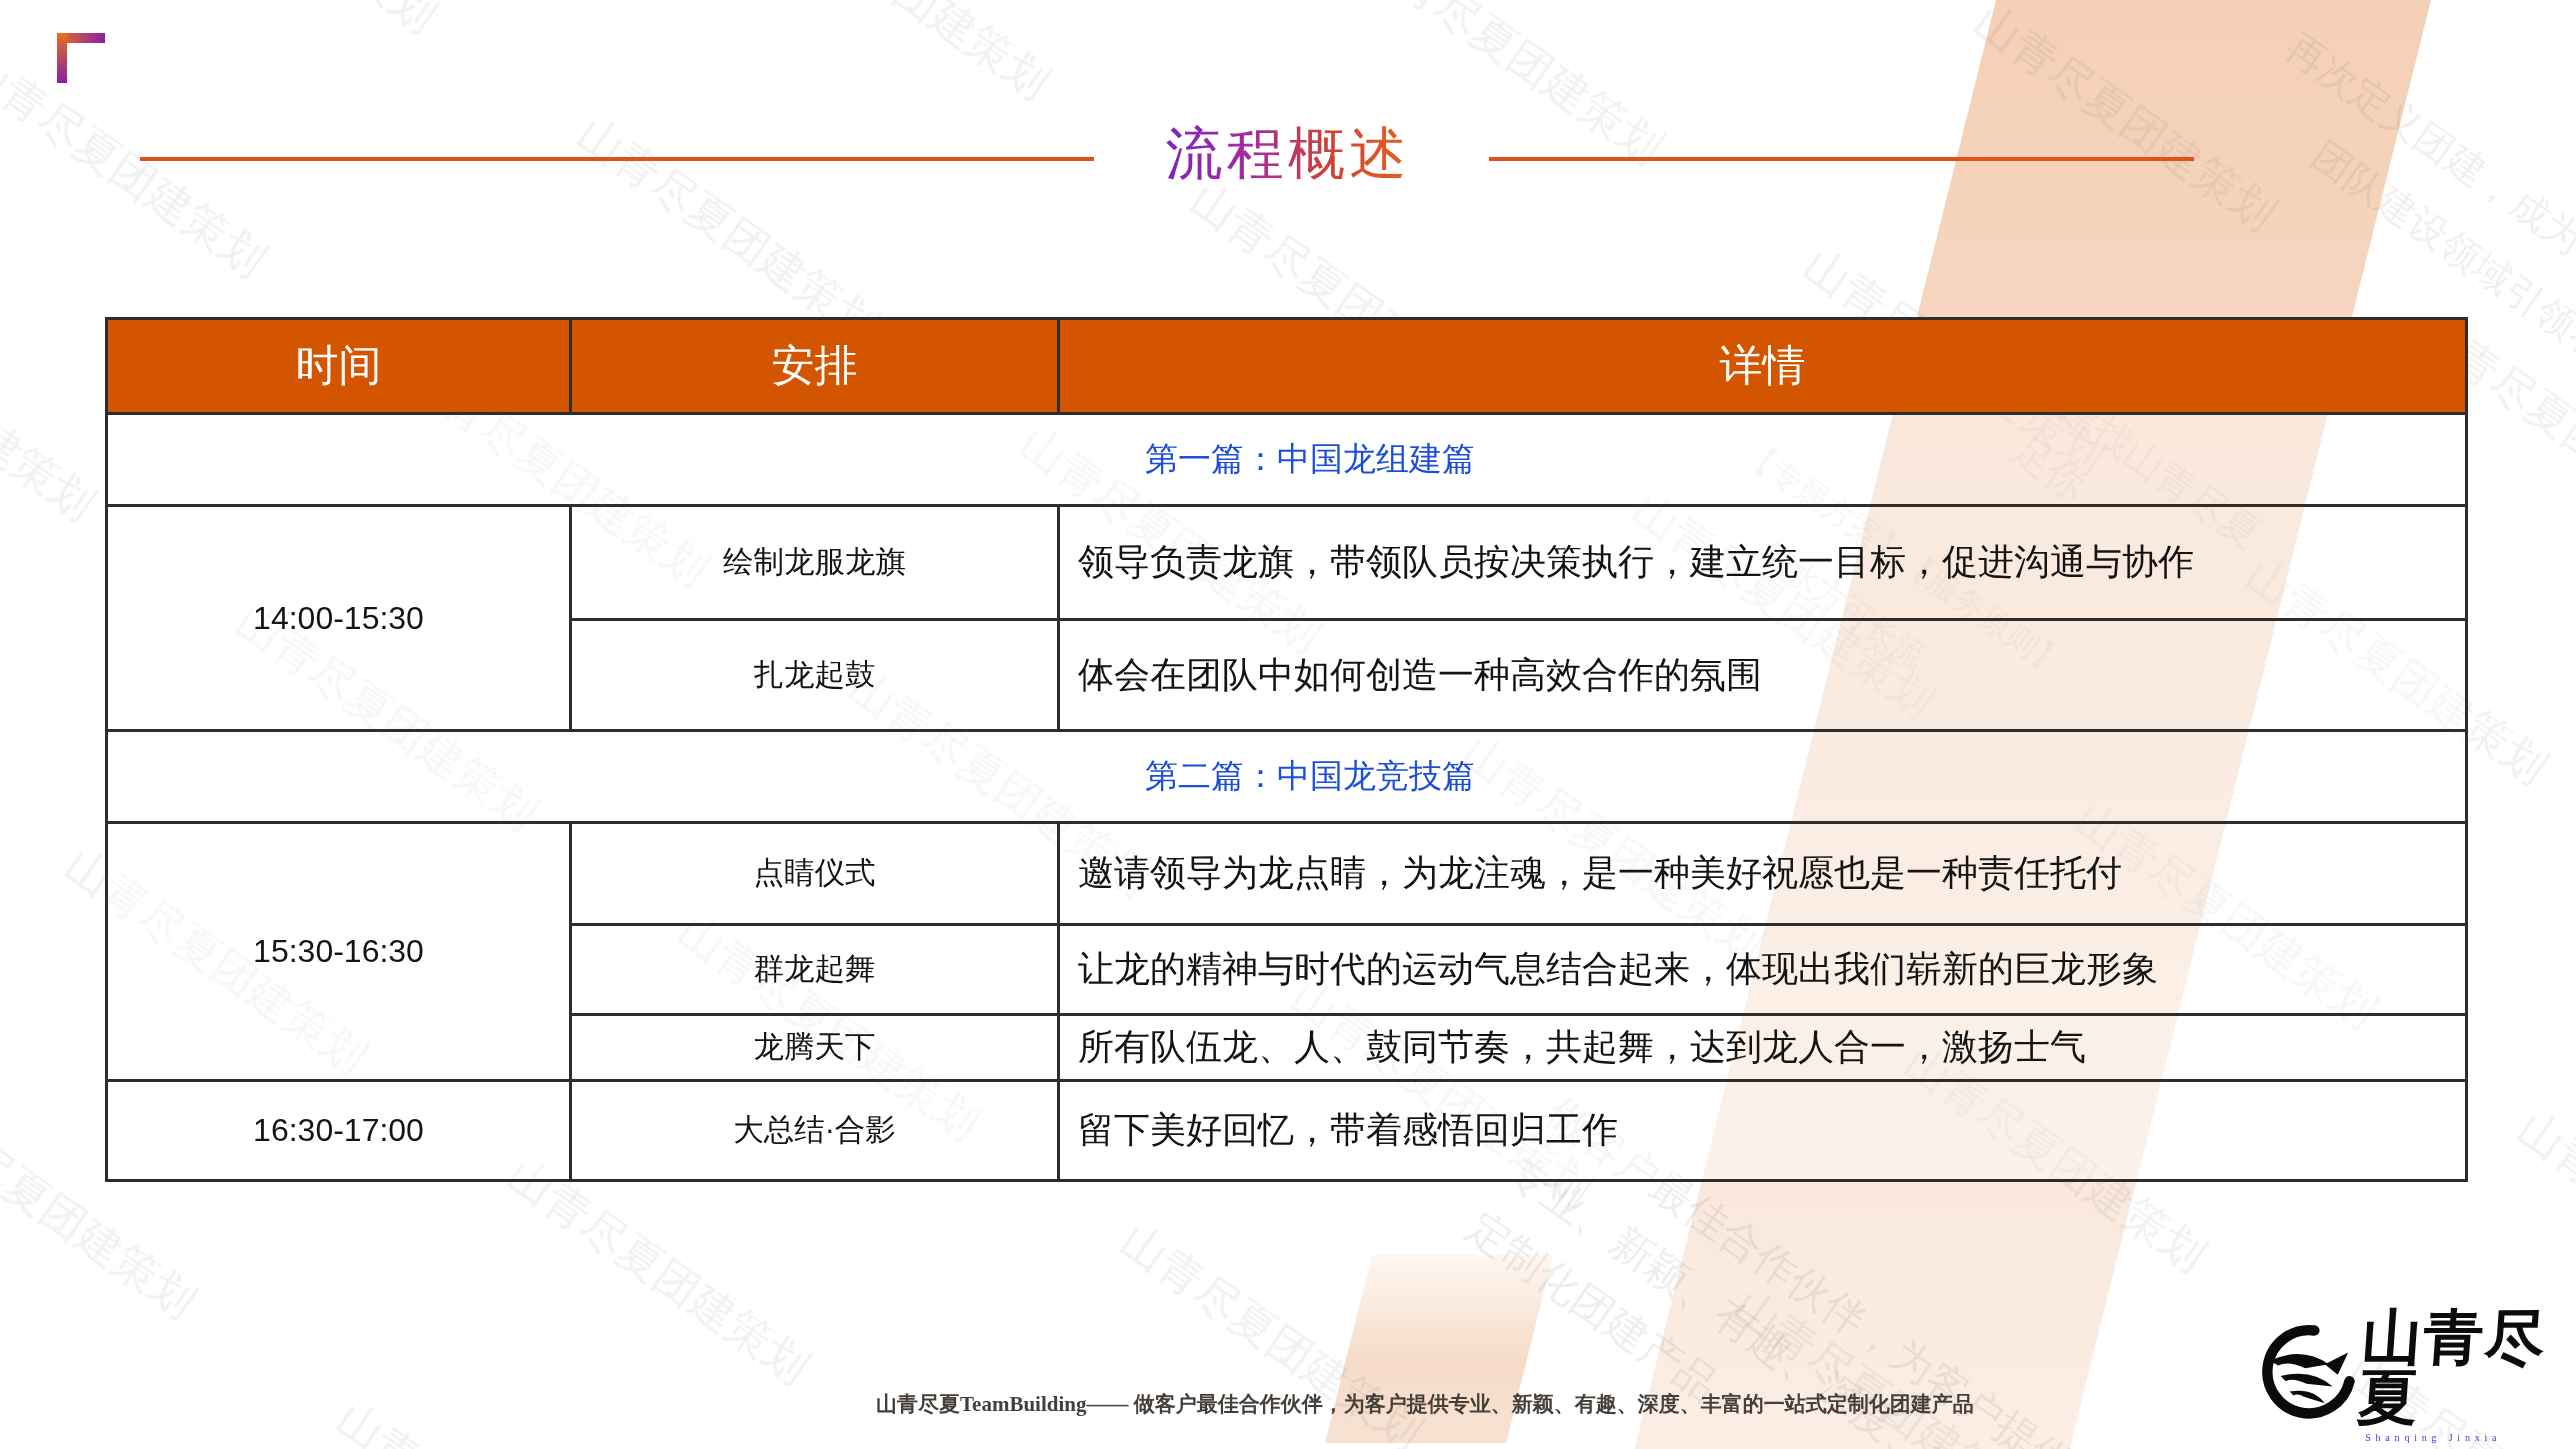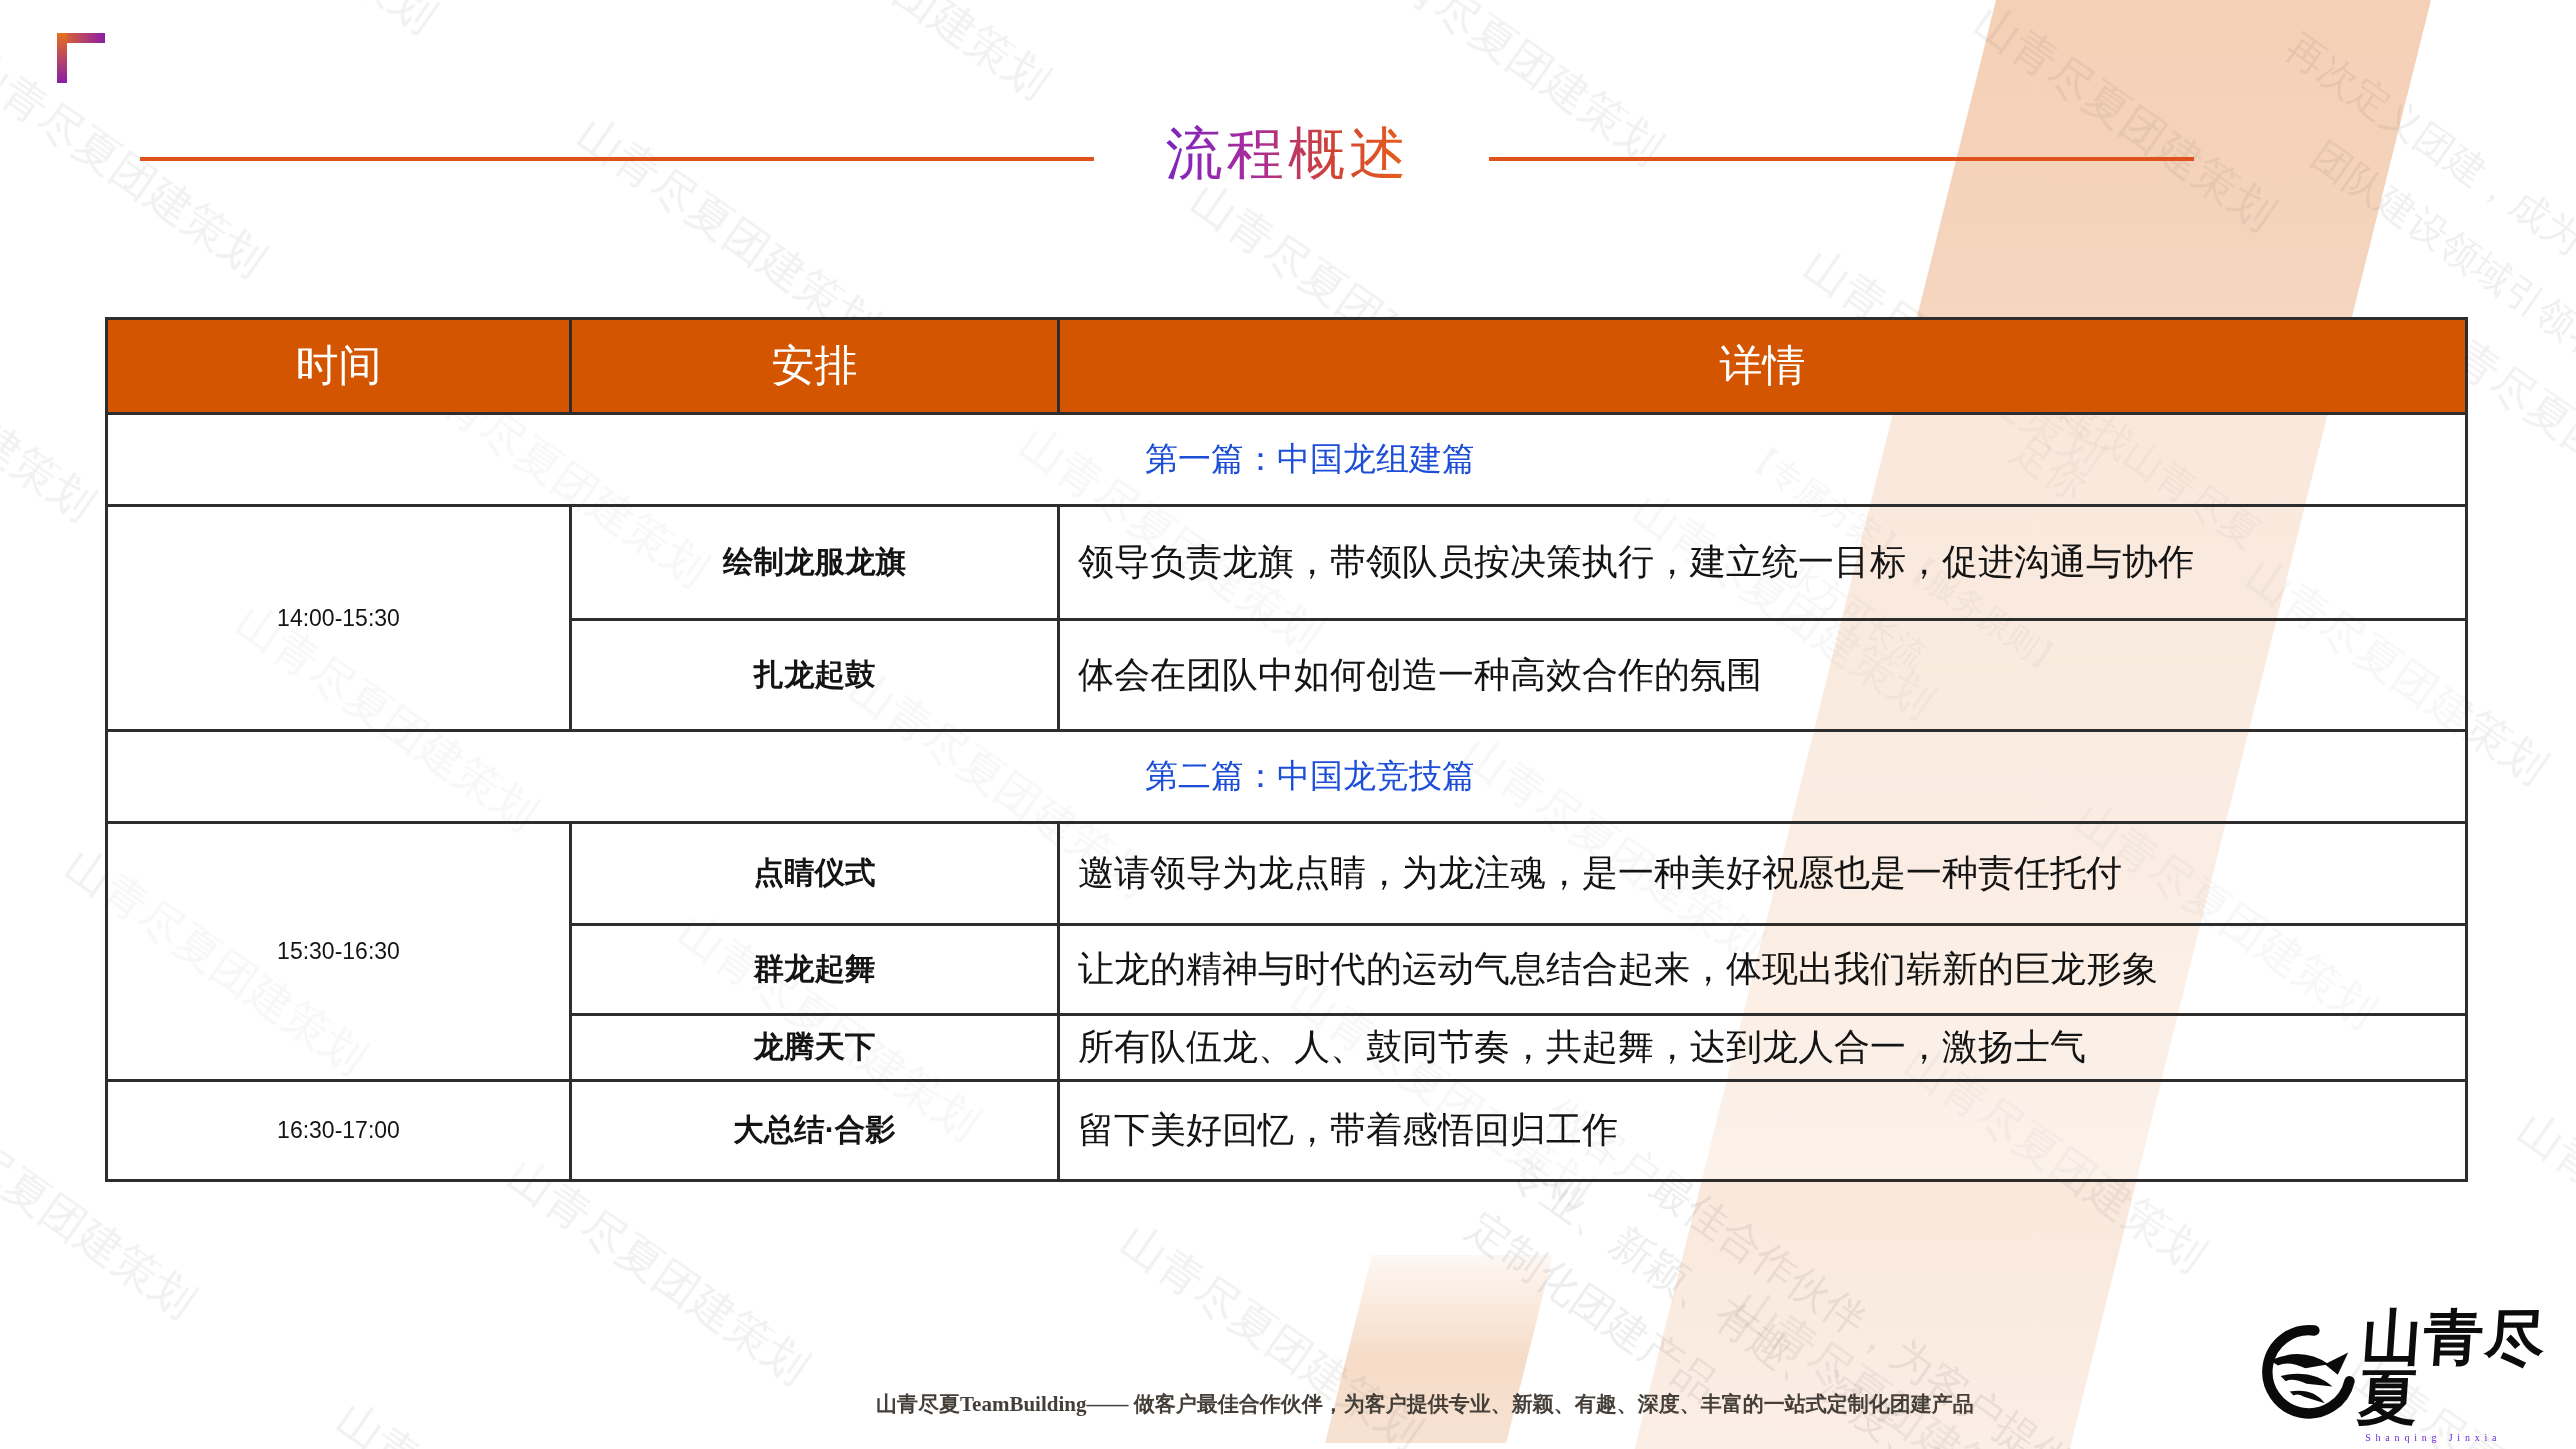--- a/index.html
+++ b/index.html
@@ -35,22 +35,22 @@
   .title-line.left{left:140px;width:954px;}
   .title-line.right{left:1489px;width:705px;}
 
   
   table.schedule{position:absolute;left:105px;top:317px;width:2363px;height:862px;
     border-collapse:collapse;table-layout:fixed;}
   .schedule th,.schedule td{border:3.5px solid #2d2d2d;text-align:center;vertical-align:middle;
     color:#141414;background:rgba(255,255,255,0.42);}
   .schedule th{background:#d45500;color:#ffffff;font-size:43px;font-weight:400;}
   .schedule td.section{color:#1d4ed8;font-size:33px;padding-left:48px;}
-  .schedule td.time{font-size:23px;}
-  .schedule td.act{font-size:30.5px;font-weight:bold;}
+  .schedule td.time{font-size:32px;}
+  .schedule td.act{font-size:30.5px;}
   .schedule td.detail{font-size:36px;text-align:left;padding:0 18px;}
 
   
   .footer{position:absolute;left:876px;top:1390px;width:1059px;text-align:center;
     white-space:nowrap;font-family:"Liberation Serif","DejaVu Serif",serif;
     font-weight:700;font-size:21px;color:#453f3a;}
 
   
   .logo{position:absolute;left:2252px;top:1314px;width:305px;height:123px;display:flex;align-items:center;}
   .logo-emblem{flex:0 0 auto;}

